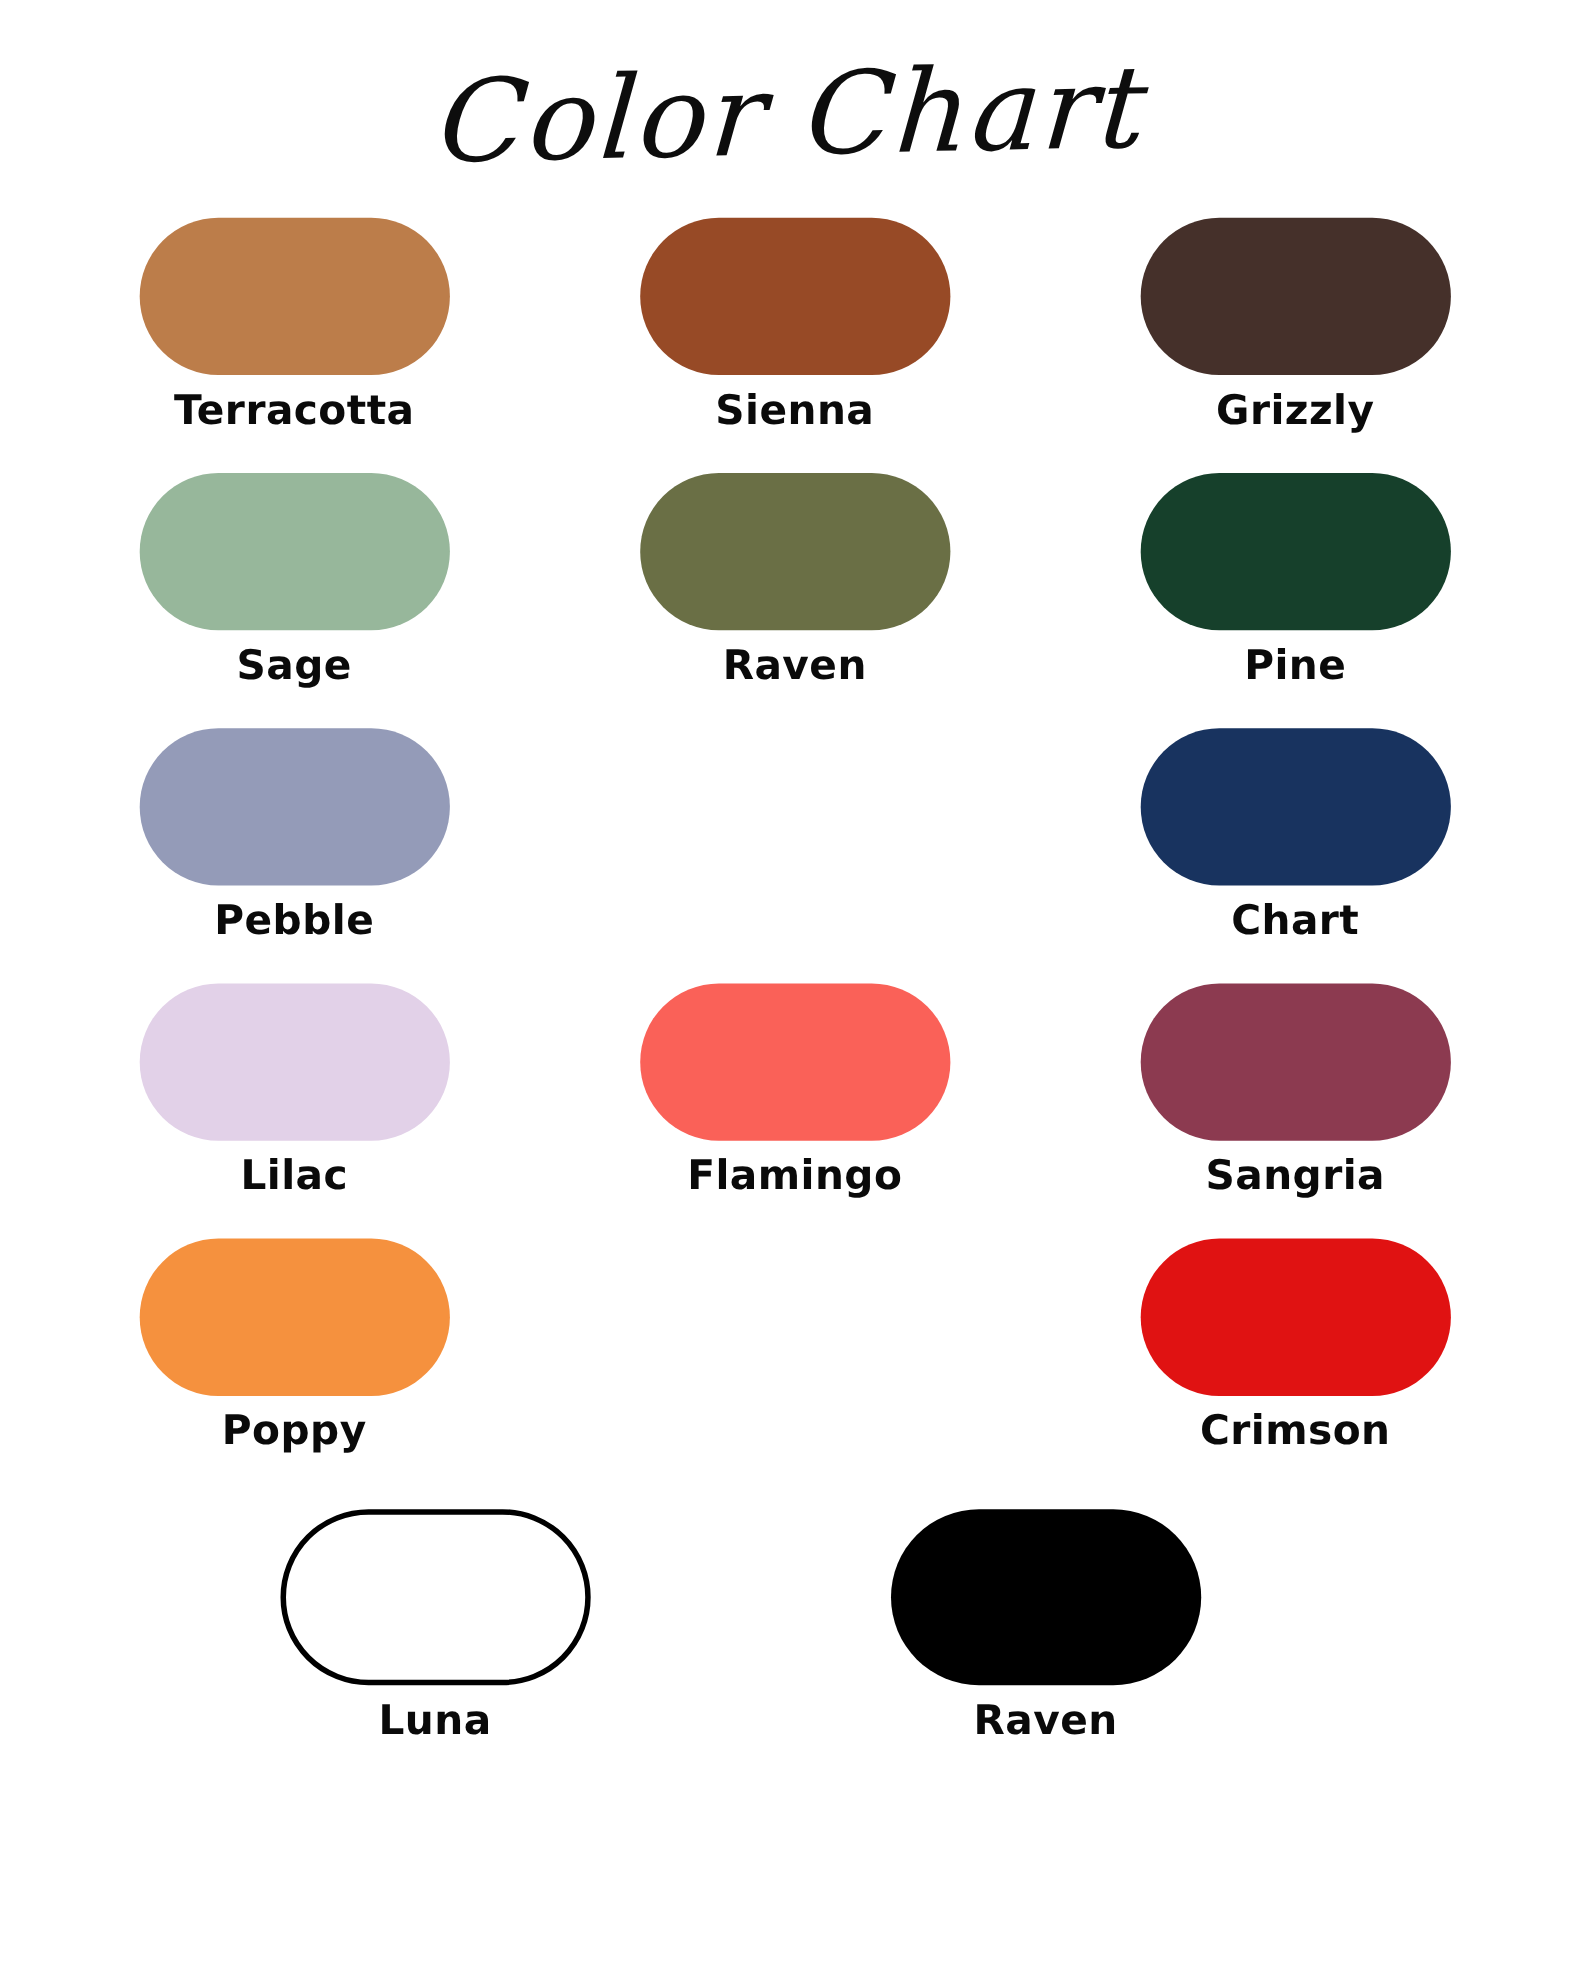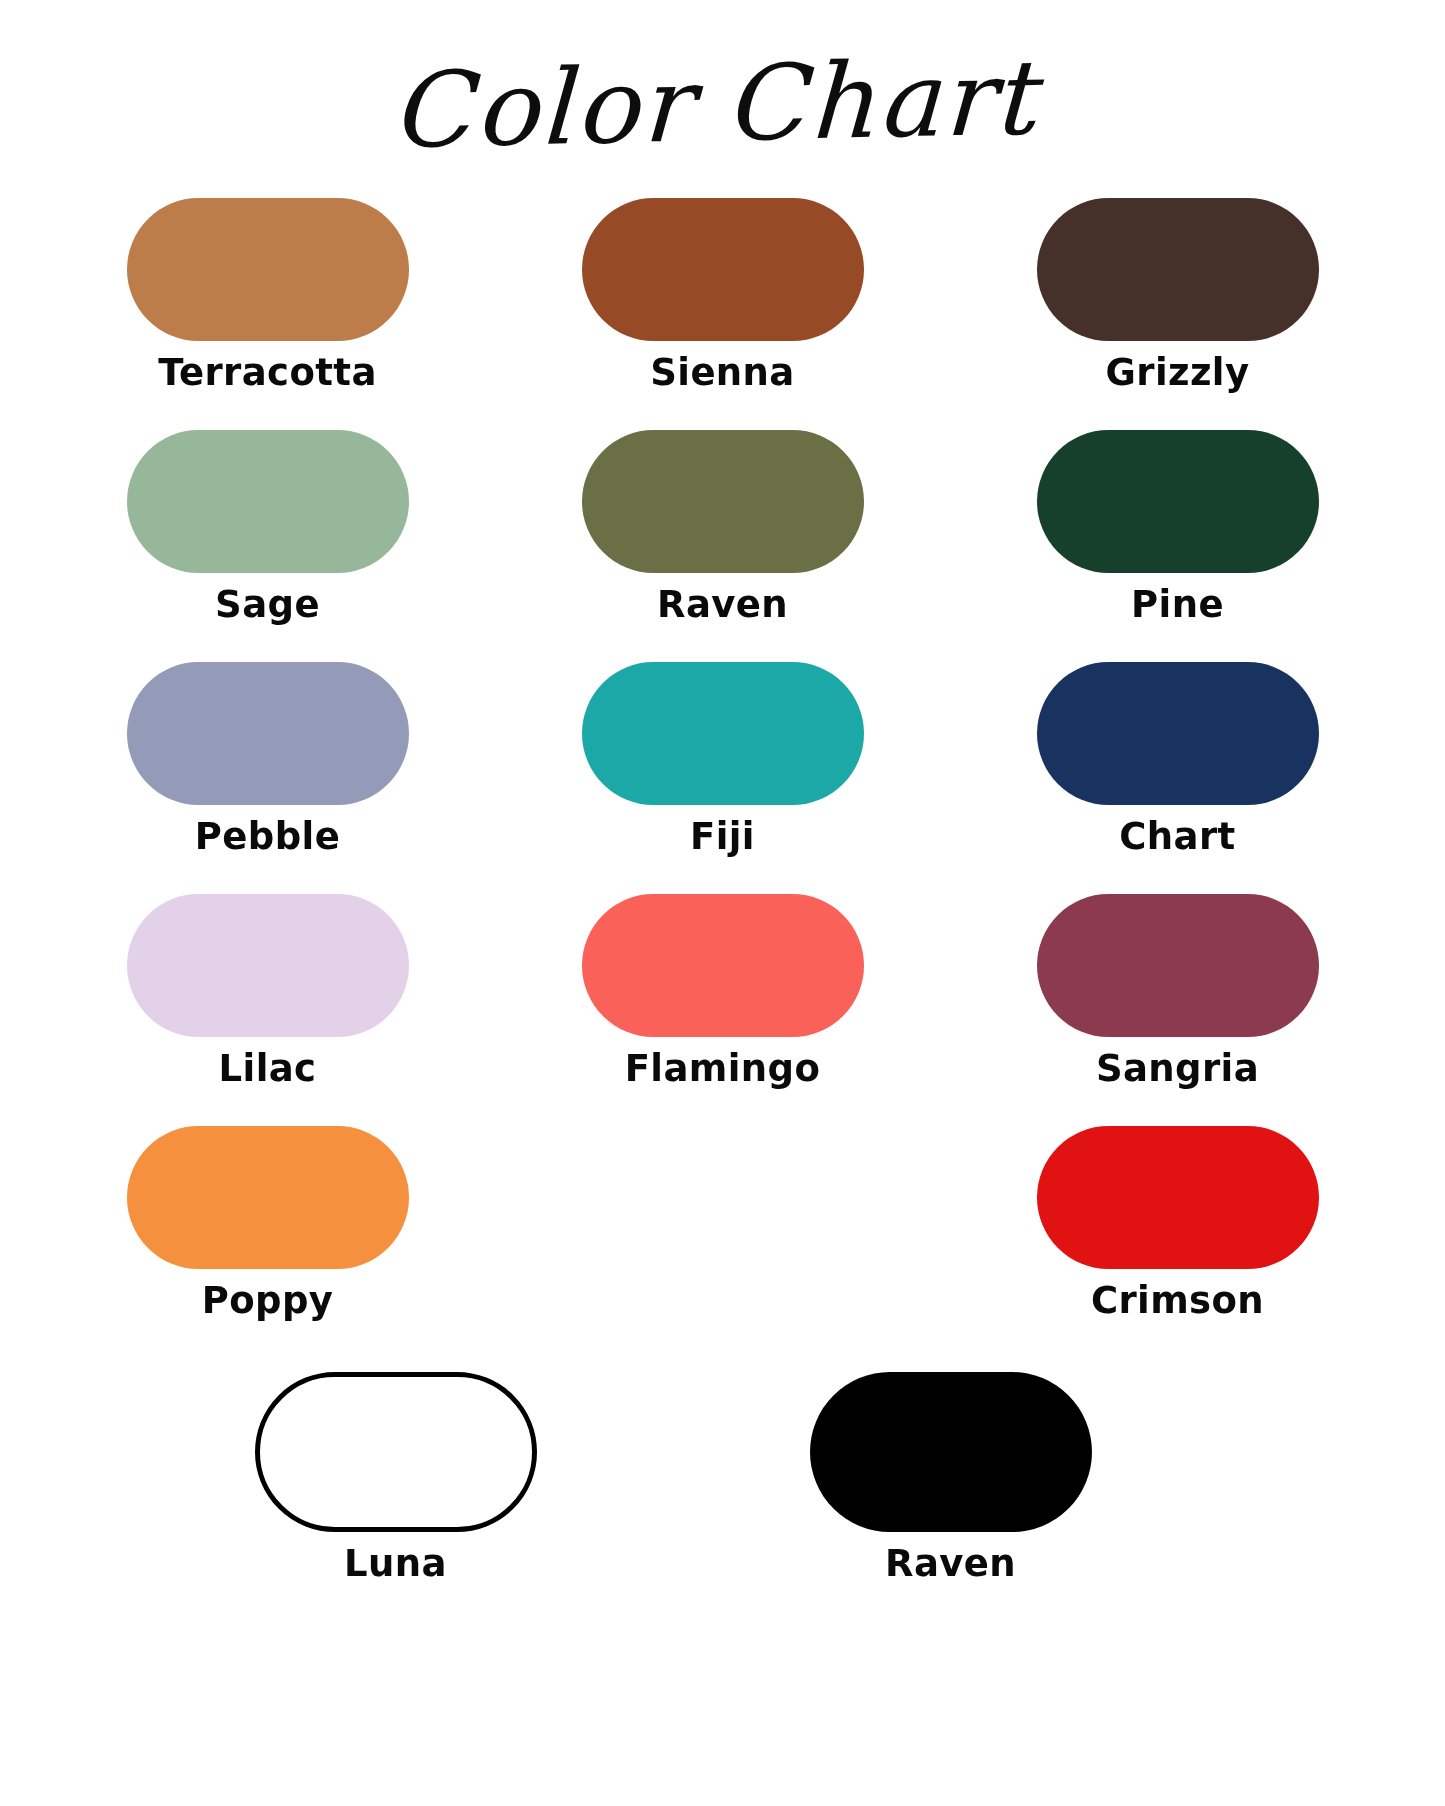--- a/index.html
+++ b/index.html
@@ -153,24 +153,20 @@
           <div class="swatch-chip" style="background: rgb(22, 64, 43);"></div>
           <div class="swatch-label">Pine</div>
         </div>
       </div>
       <div class="swatch-row">
         <div class="swatch-cell">
           <div class="swatch-chip" style="background: rgb(148, 155, 184);"></div>
           <div class="swatch-label">Pebble</div>
         </div>
         <div class="swatch-cell">
-          <div class="swatch-chip" style="background: rgb(27, 168, 166);"></div>
-          <div class="swatch-label">Fiji</div>
-        </div>
-        <div class="swatch-cell">
           <div class="swatch-chip" style="background: rgb(24, 51, 95);"></div>
           <div class="swatch-label">Chart</div>
         </div>
       </div>
       <div class="swatch-row">
         <div class="swatch-cell">
           <div class="swatch-chip" style="background: rgb(226, 209, 232);"></div>
           <div class="swatch-label">Lilac</div>
         </div>
         <div class="swatch-cell">

